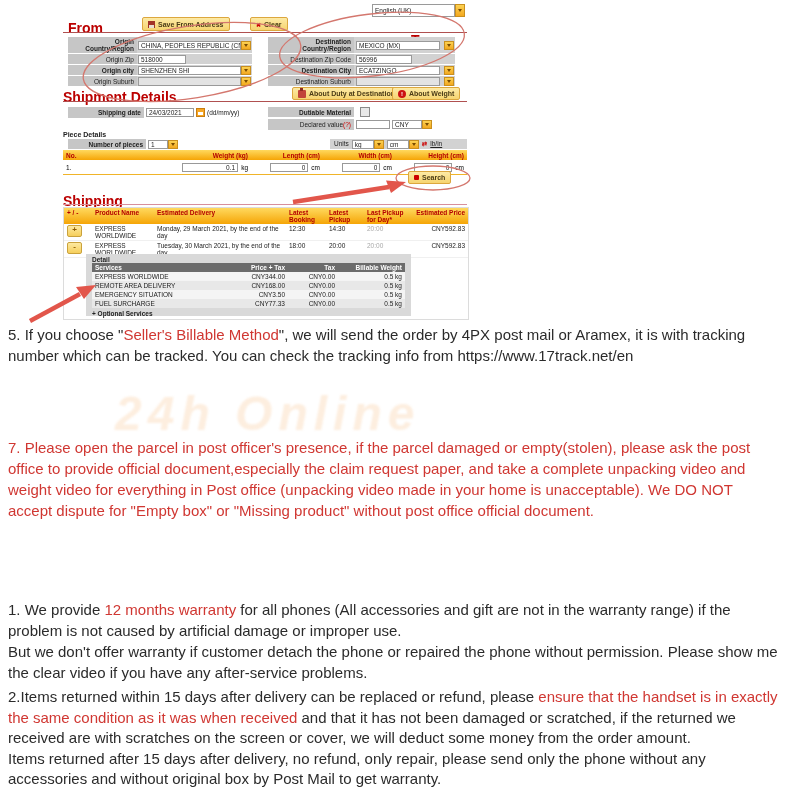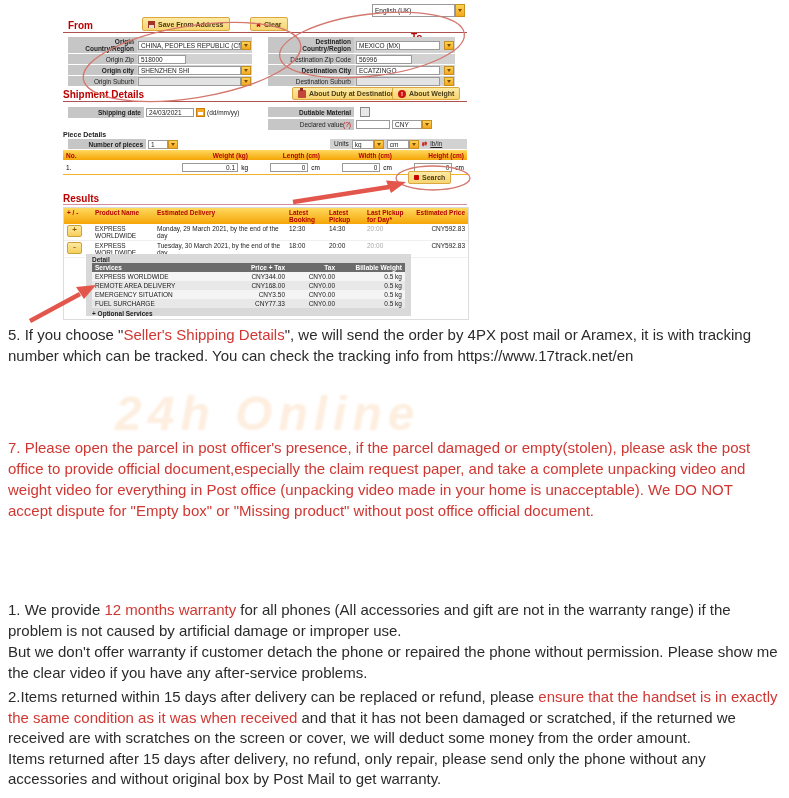--- a/index.html
+++ b/index.html
@@ -3,21 +3,21 @@
 <meta charset="utf-8">
 <style>
   html,body{margin:0;padding:0;background:#fff;}
   .stage{position:relative;width:789px;height:798px;background:#fff;overflow:hidden;
          font-family:"Liberation Sans",sans-serif;}
   .abs{position:absolute;}
   
   .f65{font-size:6.5px;line-height:1.1;color:#222;}
   .f7{font-size:7px;line-height:1.1;color:#222;}
   .bold{font-weight:bold;}
-  .redhead{font-size:10px;font-weight:bold;color:#bb0000;}
+  .redhead{font-size:14px;font-weight:bold;color:#bb0000;}
   .rule{height:1px;background:#b05050;}
   .row{display:flex;align-items:center;background:#d2d2d2;}
   .lblcell{background:#c6c6c6;color:#222;text-align:right;padding-right:3px;font-size:6.5px;
            display:flex;align-items:center;justify-content:flex-end;height:100%;box-sizing:border-box;}
   .selbox{background:#fff;border:1px solid #9a9a9a;font-size:6.5px;color:#222;display:flex;align-items:center;
           padding:0 2px;height:9px;white-space:nowrap;overflow:hidden;box-sizing:border-box;}
   .selbox.dim{background:#e3e3e3;}
   .selarrow{width:10px;height:9px;background:linear-gradient(#fcd253,#f3a81f);border:1px solid #c98f1e;
             display:flex;align-items:center;justify-content:center;box-sizing:border-box;cursor:pointer;}
   .selarrow:after{content:"";border-left:2.5px solid transparent;border-right:2.5px solid transparent;
@@ -231,21 +231,21 @@
           <span>cm</span>
         </div>
       </div>
     </div>
 
     <div class="abs ybtn" style="left:408px;top:171px;height:13px;">
       <span class="searchicon"></span>
       <span>Search</span>
     </div>
 
-    <div class="abs redhead" style="left:63px;top:193px;">Results</div>
+    <div class="abs redhead" style="left:63px;top:193px;">Shipping</div>
     <div class="abs" style="left:63px;top:204px;width:404px;height:1px;background:#d88f9b;"></div>
 
     <div class="abs rtbl" style="left:63px;top:207px;width:404px;height:111px;">
       <div class="thdr" style="display:flex;height:16px;">
         <div class="cell rc0">+ / -</div>
         <div class="cell rc1">Product Name</div>
         <div class="cell rc2">Estimated Delivery</div>
         <div class="cell rc3">Latest Booking</div>
         <div class="cell rc4">Latest Pickup</div>
         <div class="cell rc5">Last Pickup for Day*</div>
@@ -306,21 +306,21 @@
           <div class="cell dc2 num">CNY0.00</div>
           <div class="cell dc3 num">0.5 kg</div>
         </div>
         <div class="f65 bold" style="margin-top:2px;cursor:pointer;">+ Optional Services</div>
       </div>
     </div>
   </section>
 
   <div class="watermark">24h Online</div>
 
-  <p class="para" style="top:309px;"><span>5. If you choose "</span><span class="red">Seller's Shipping Details</span><span>", we will send the order by 4PX post mail or Aramex, it is with tracking number which can be tracked. You can check the tracking info from https://www.17track.net/en</span></p>
+  <p class="para" style="top:309px;"><span>5. If you choose "</span><span class="red">Seller's Billable Method</span><span>", we will send the order by 4PX post mail or Aramex, it is with tracking number which can be tracked. You can check the tracking info from https://www.17track.net/en</span></p>
 
 
   <p class="para red" style="top:422px;">7. Please open the parcel in post officer's presence, if the parcel damaged or empty(stolen), please ask the post office to provide official document,especially the claim request paper, and take a complete unpacking video and weight video for everything in Post office (unpacking video made in your home is unacceptable). We DO NOT accept dispute for "Empty box" or "Missing product" without post office official document.</p>
 
 
   <p class="para" style="top:584px;"><span>1. We provide </span><span class="red">12 months warranty</span><span> for all phones (All accessories and gift are not in the warranty range) if the problem is not caused by artificial damage or improper use.</span><span class="blockline">But we don't offer warranty if customer detach the phone or repaired the phone without permission. Please show me the clear video if you have any after-service problems.</span></p>
 
   <p class="para" style="top:672px;line-height:20.5px;"><span>2.Items returned within 15 days after delivery can be replaced or refund, please </span><span class="red">ensure that the handset is in exactly the same condition as it was when received</span><span> and that it has not been damaged or scratched, if the returned we received are with scratches on the screen or cover, we will deduct some money from the order amount.</span><span class="blockline">Items returned after 15 days after delivery, no refund, only repair, please send only the phone without any accessories and without original box by Post Mail to get warranty.</span></p>
 
   <svg class="overlay" width="789" height="798" viewBox="0 0 789 798">

